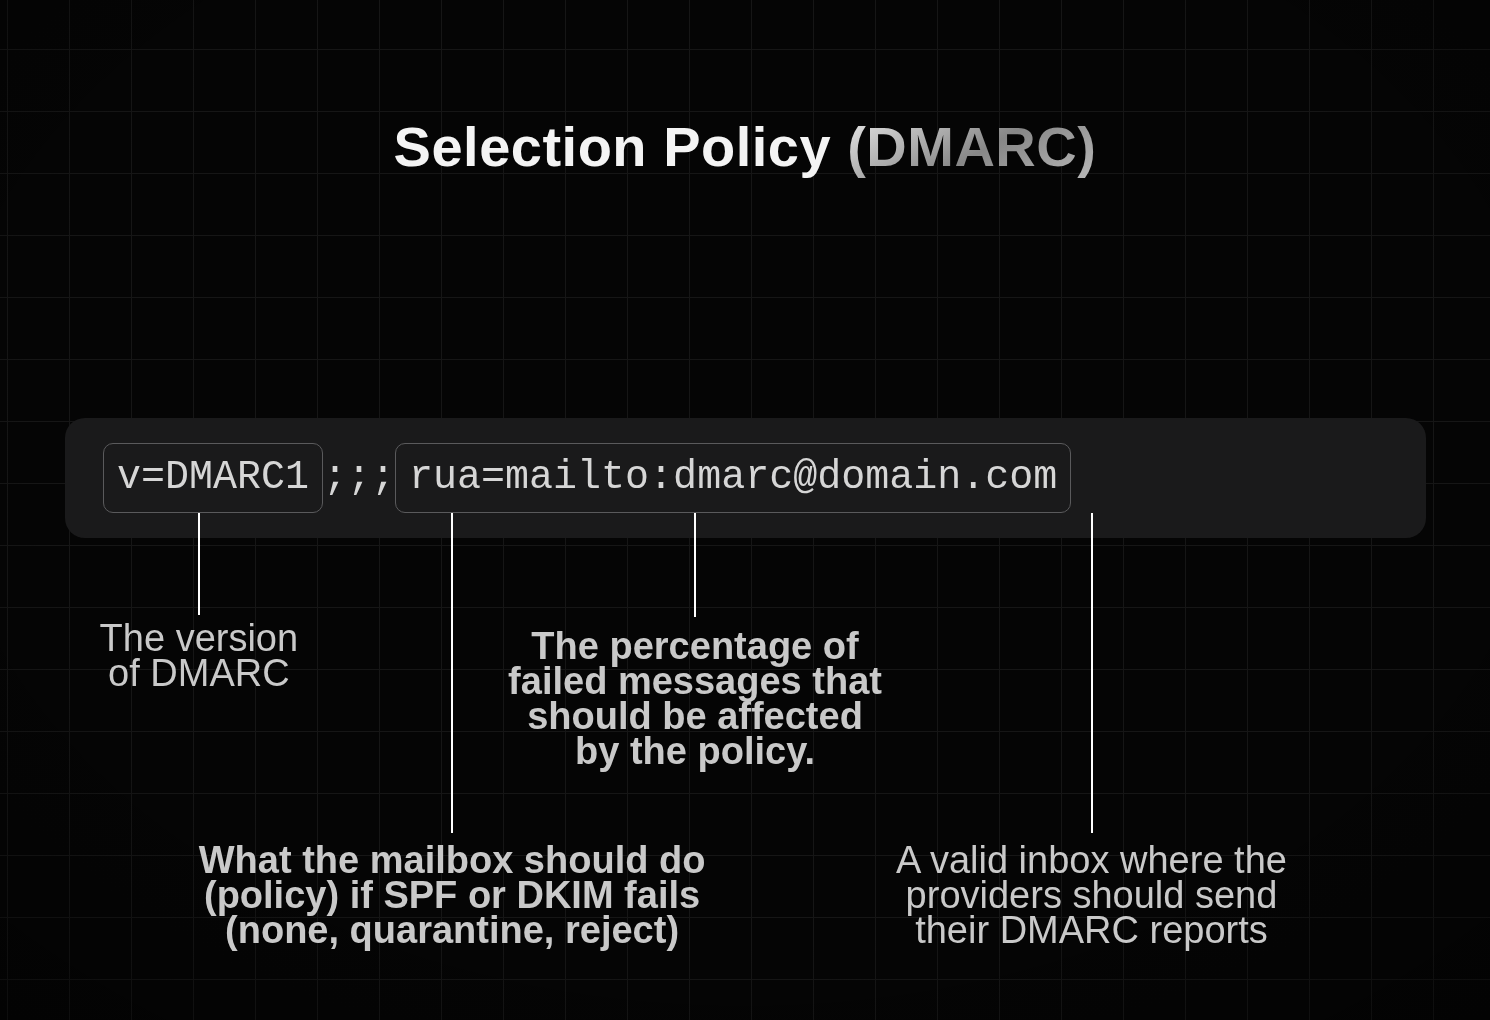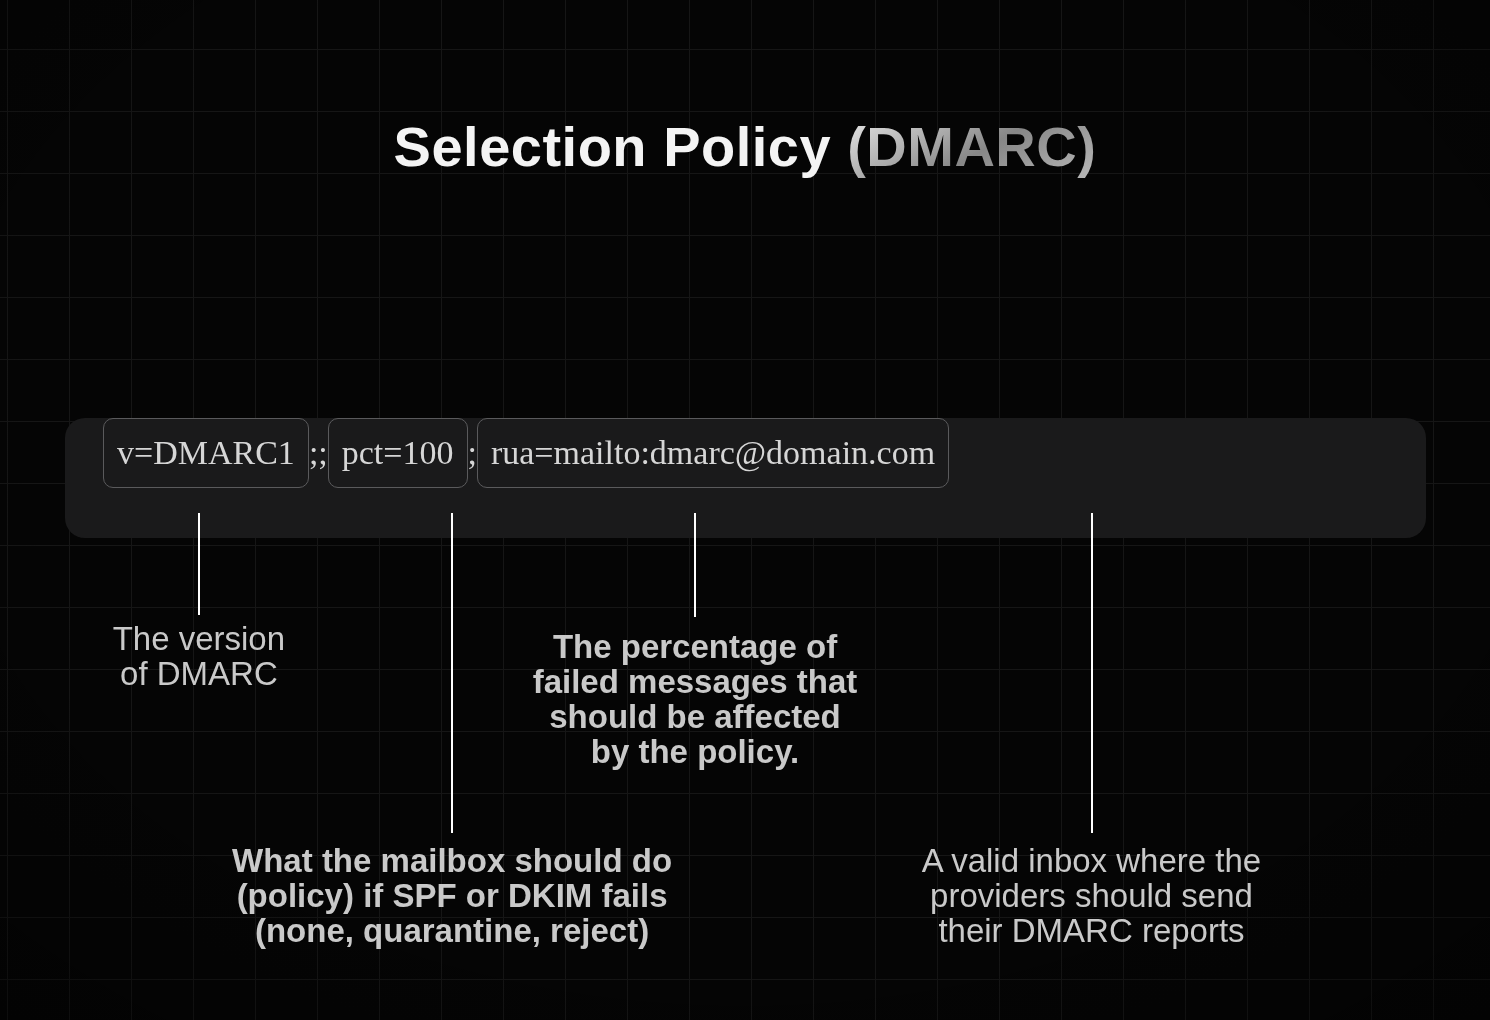--- a/index.html
+++ b/index.html
@@ -47,24 +47,24 @@
       background:linear-gradient(150deg,#e0e0e0 5%,#878787 55%,#b9b9b9 100%);
       -webkit-background-clip:text;background-clip:text;
       color:transparent;
     }
   }
   .record{
     position:absolute;z-index:2;
     left:65px;top:418px;width:1361px;height:120px;
     background:var(--panel);
     border-radius:20px;
-    display:flex;
+    display:flex;align-items:center;
     padding-left:38px;
-    font-family:Liberation Serif, serif;
-    font-size:34px;color:var(--code-text);
+    font-family:Liberation Mono, monospace;
+    font-size:40px;color:var(--code-text);
   }
   .seg{
     display:block;
     height:70px;line-height:68px;
     padding:0 13px;
     border:1px solid var(--box-border);
     border-radius:10px;
     white-space:pre;
   }
   .sep{
@@ -79,21 +79,21 @@
     transform:translateX(-50%);
   }
   .conn-version{left:200px;top:513px;height:102px;}
   .conn-policy {left:443px;top:513px;height:320px;}
   .conn-pct    {left:678px;top:513px;height:104px;}
   .conn-rua    {left:1076px;top:513px;height:320px;}
   .note{
     position:absolute;z-index:3;
     transform:translateX(-50%);
     text-align:center;
-    font-size:33px;line-height:35px;
+    font-size:38px;line-height:35px;
     color:var(--annotation-text);
     white-space:pre-line;
   }
   .note-version{left:198px;top:621px;}
   .note-pct    {left:678px;top:629px;}
   .note-policy {left:443px;top:843px;}
   .note-rua    {left:1076px;top:843px;}
 </style>
 </head>
 <body>
@@ -101,21 +101,20 @@
 <div class="page">
 
   <div class="vignette"></div>
 
   <h1 class="title"><span>Selection Policy </span><span class="muted">(DMARC)</span></h1>
 
   <div class="record">
     <span class="seg">v=DMARC1</span>
     <span class="sep">;</span>
     <span class="sep">;</span>
-    <span class="seg">pct=100</span>
     <span class="sep">;</span>
     <span class="seg">rua=mailto:dmarc@domain.com</span>
   </div>
 
   <div class="connector conn-version" style="left: 198.883px;"></div>
   <div class="connector conn-policy" style="left: 452.07px;"></div>
   <div class="connector conn-pct" style="left: 695.023px;"></div>
   <div class="connector conn-rua" style="left: 1091.5px;"></div>
 
   <div class="note note-version" style="left: 198.883px;">The version

